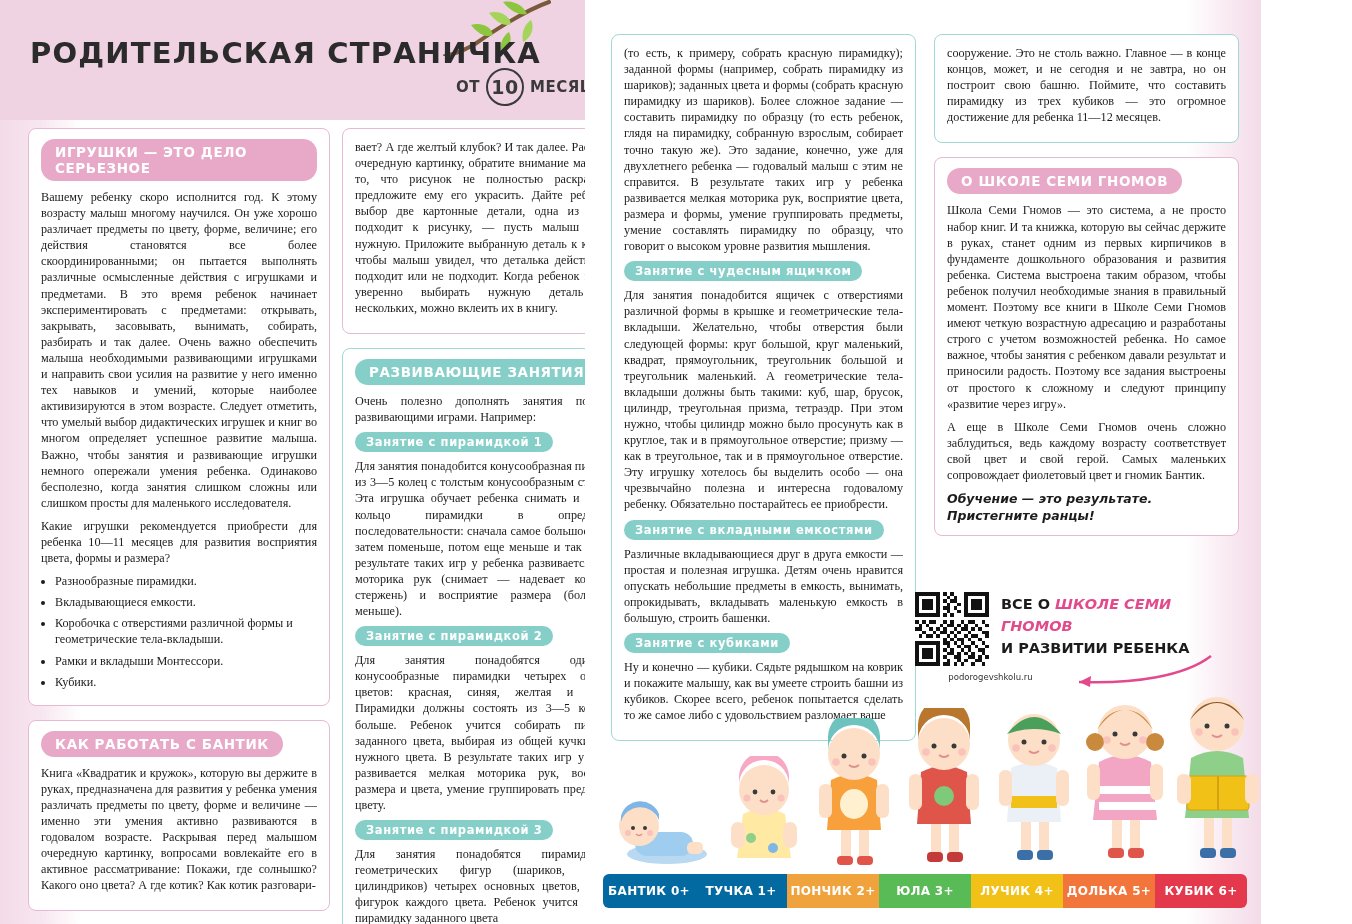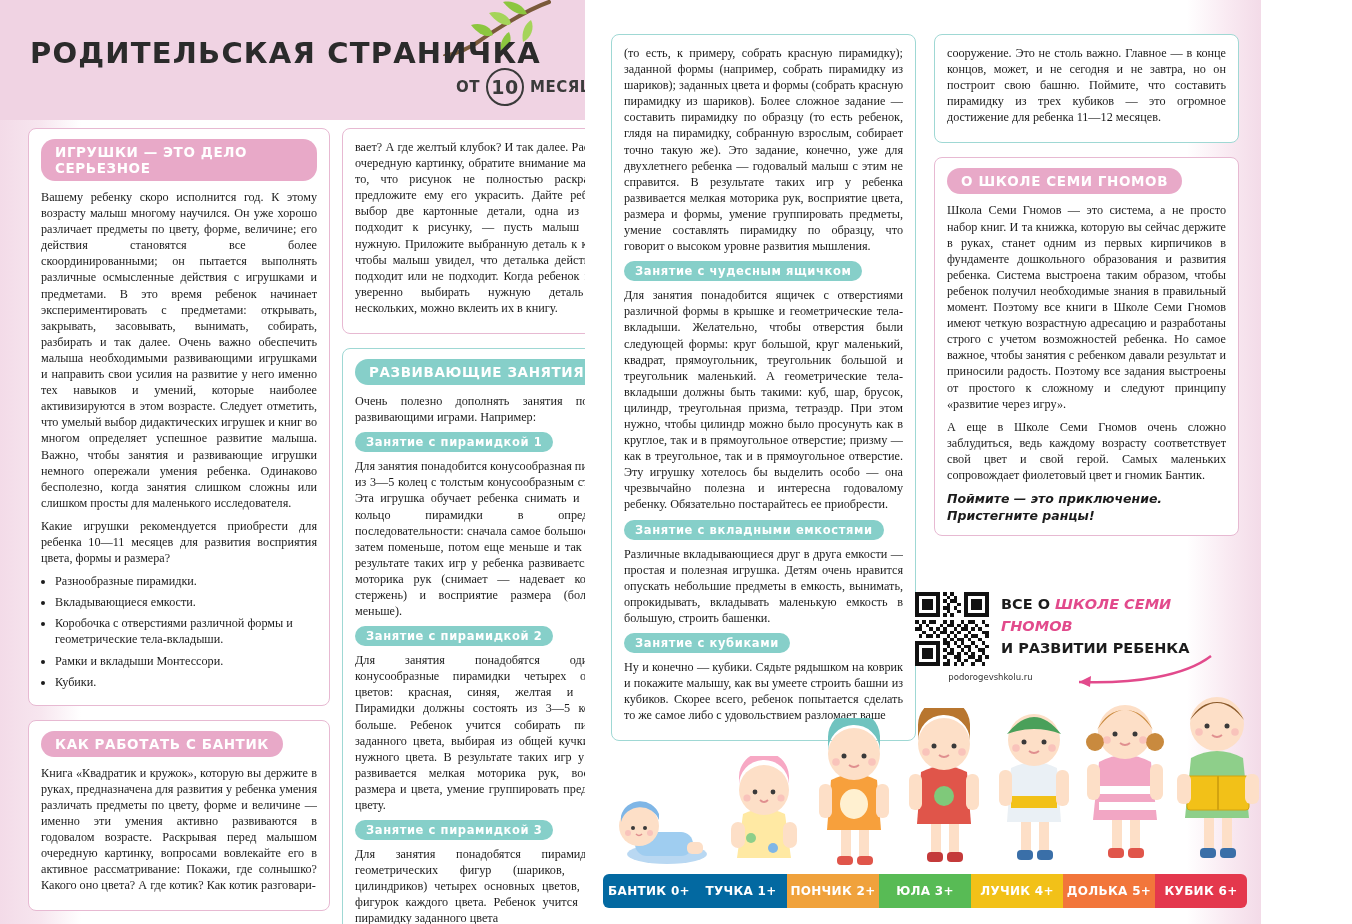--- a/index.html
+++ b/index.html
@@ -245,21 +245,21 @@
 
       <div class="rcol">
         <div class="card teal">
           <p class="body">сооружение. Это не столь важно. Главное — в конце концов, может, и не сегодня и не завтра, но он построит свою башню. Поймите, что составить пирамидку из трех кубиков — это огромное достижение для ребенка 11—12 месяцев.</p>
         </div>
 
         <div class="card rose">
           <div class="sec-head">О ШКОЛЕ СЕМИ ГНОМОВ</div>
           <p class="body">Школа Семи Гномов — это система, а не просто набор книг. И та книжка, которую вы сейчас держите в руках, станет одним из первых кирпичиков в фундаменте дошкольного образования и развития ребенка. Система выстроена таким образом, чтобы ребенок получил необходимые знания в правильный момент. Поэтому все книги в Школе Семи Гномов имеют четкую возрастную адресацию и разработаны строго с учетом возможностей ребенка. Но самое важное, чтобы занятия с ребенком давали результат и приносили радость. Поэтому все задания выстроены от простого к сложному и следуют принципу «развитие через игру».</p>
           <p class="body">А еще в Школе Семи Гномов очень сложно заблудиться, ведь каждому возрасту соответствует свой цвет и свой герой. Самых маленьких сопровождает фиолетовый цвет и гномик Бантик.</p>
-          <div class="italic-cta">Поймите — это приключение.</div>
+          <div class="italic-cta">Обучение — это результате.</div>
           <div class="italic-cta" style="margin-top:0">Пристегните ранцы!</div>
         </div>
       </div>
     </div>
 
     <div class="qr-block">
       <svg class="qr" viewBox="0 0 21 21" shape-rendering="crispEdges">
         <rect width="21" height="21" fill="#fff"></rect>
         <g fill="#111">
           <rect x="0" y="0" width="7" height="1"></rect>

